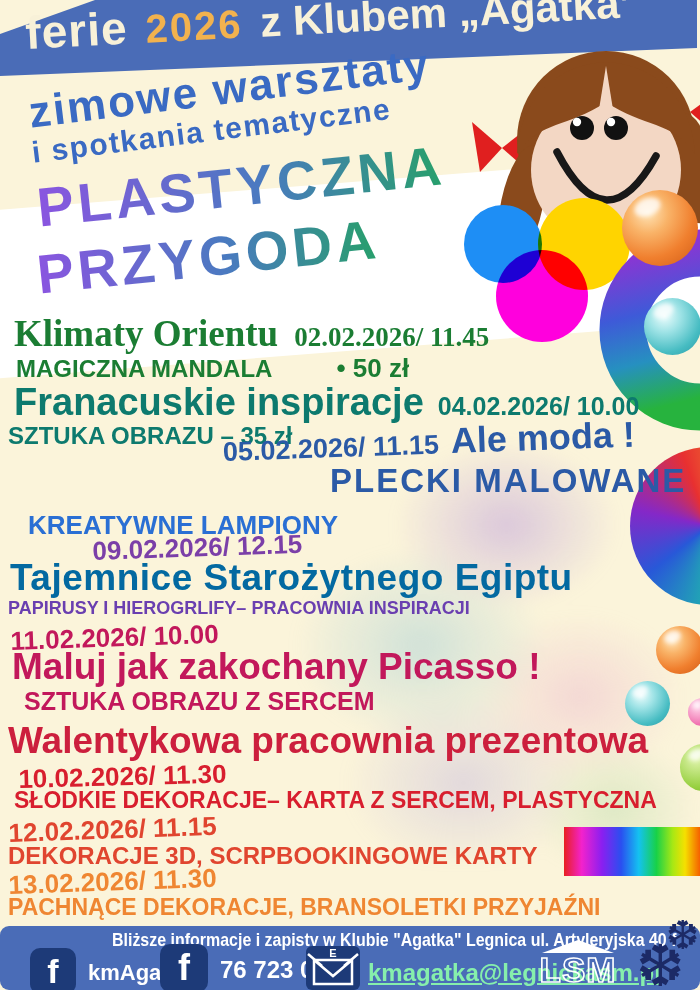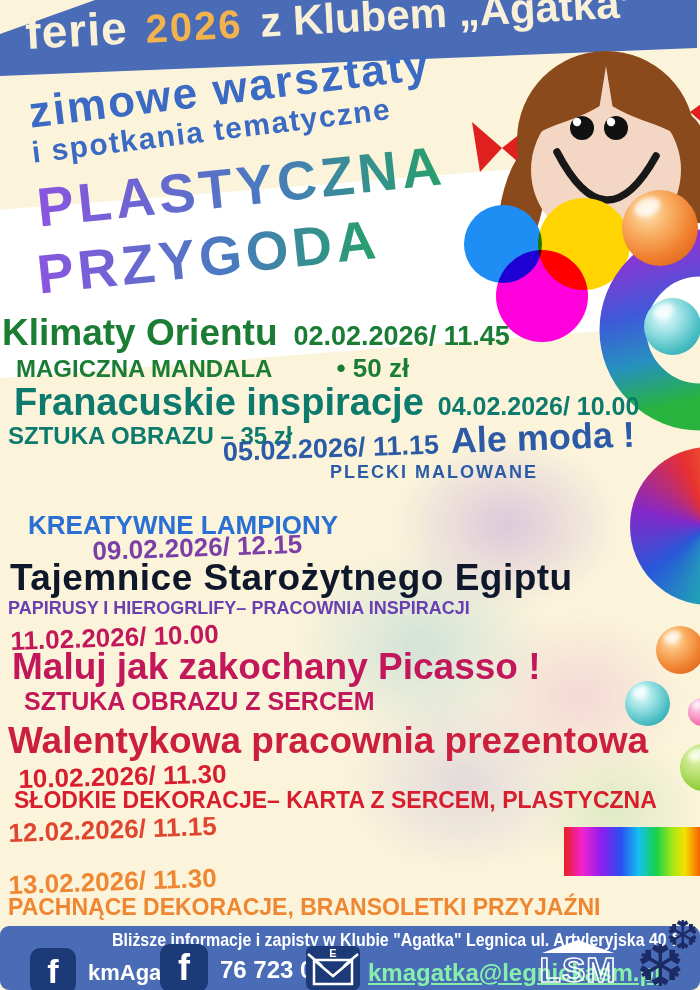--- a/index.html
+++ b/index.html
@@ -64,35 +64,35 @@
      background:radial-gradient(circle at 36% 32%,#eafcfc 0%,#9fe3e6 30%,#46bcc2 68%,#2b98a4 100%);}
   .ball-pink{left:688px;top:698px;width:28px;height:28px;
      background:radial-gradient(circle at 35% 30%,#ffd8ec,#f06fae 70%,#d84890);}
   .ball-green{left:680px;top:744px;width:47px;height:47px;
      background:radial-gradient(circle at 35% 30%,#e2f5b0,#97d040 65%,#6aa828);}
 
   .rainbow-bar{position:absolute;left:564px;top:827px;width:136px;height:49px;
      background:linear-gradient(90deg,#e82020 0%,#f322cc 13%,#8a1ff0 28%,#2a4ff0 42%,#14c2f0 55%,#18d148 68%,#a8e814 80%,#f5e000 89%,#f56000 100%);}
 
   .ev{position:absolute;white-space:nowrap;}
-  .ev-orient{left:2px;top:312px;color:#1b7d33;}
+  .ev-orient{left:14px;top:312px;color:#1b7d33;font-family:Liberation Serif, serif;}
   .ev-orient .t{font-size:37px;} .ev-orient .d{font-size:27px;margin-left:16px;}
   .ev-orient-sub{left:16px;top:353px;color:#1b7d33;font-size:24px;}
   .ev-orient-sub .price{margin-left:64px;font-size:26px;}
   .ev-french{left:14px;top:381px;color:#0d7a6e;}
   .ev-french .t{font-size:38px;} .ev-french .d{font-size:25px;margin-left:14px;margin-top:13px;}
   .ev-french-sub{left:8px;top:422px;color:#0d7a6e;font-size:24px;}
   .ev-moda{left:222px;top:428px;color:#2b5aa6;transform:rotate(-2deg);transform-origin:left top;}
   .ev-moda .d{font-size:27px;} .ev-moda .t{font-size:36px;margin-left:12px;}
-  .ev-moda-sub{left:330px;top:462px;color:#2b5aa6;font-size:18px;letter-spacing:2px;}
+  .ev-moda-sub{left:330px;top:462px;color:#2b5aa6;font-size:33px;letter-spacing:2px;}
   .ev-light{left:24px;top:471px;color:#2a6fd4;}
   .ev-light .t{font-size:38px;} .ev-light .d{font-size:26px;margin-left:12px;}
   .ev-light-sub{left:28px;top:510px;color:#2a6fd4;font-size:26px;}
   .ev-egypt-date{left:92px;top:536px;color:#7b3fa8;font-size:26px;transform:rotate(-2deg);transform-origin:left top;}
-  .ev-egypt{left:10px;top:557px;color:#0f172a;font-size:37px;letter-spacing:0.5px;}
+  .ev-egypt{left:10px;top:557px;color:#0369a1;font-size:37px;letter-spacing:0.5px;}
   .ev-egypt-sub{left:8px;top:598px;color:#6a3fb0;font-size:18px;}
   .ev-picasso-date{left:10px;top:626px;color:#c2185b;font-size:26px;transform:rotate(-2deg);transform-origin:left top;}
   .ev-picasso{left:12px;top:646px;color:#c2185b;font-size:37px;}
   .ev-picasso-sub{left:24px;top:687px;color:#c2185b;font-size:25px;}
   .ev-valentine{left:8px;top:720px;color:#cc1f3d;font-size:37px;}
   .ev-valentine-date{left:18px;top:764px;color:#d81e2e;font-size:26px;transform:rotate(-1.5deg);transform-origin:left top;}
   .ev-valentine-sub{left:14px;top:787px;color:#d81e2e;font-size:23px;}
   .ev-deco3d-date{left:8px;top:818px;color:#e0452f;font-size:26px;transform:rotate(-2deg);transform-origin:left top;}
   .ev-deco3d-sub{left:8px;top:842px;color:#e0452f;font-size:24px;}
   .ev-fragrant-date{left:8px;top:870px;color:#ef8632;font-size:26px;transform:rotate(-2deg);transform-origin:left top;}
@@ -206,20 +206,21 @@
 
   <div class="ev ev-picasso-date">11.02.2026/ 10.00</div>
   <div class="ev ev-picasso">Maluj jak zakochany Picasso !</div>
   <div class="ev ev-picasso-sub">SZTUKA OBRAZU Z SERCEM</div>
 
   <div class="ev ev-valentine">Walentykowa pracownia prezentowa</div>
   <div class="ev ev-valentine-date">10.02.2026/ 11.30</div>
   <div class="ev ev-valentine-sub">SŁODKIE DEKORACJE– KARTA Z SERCEM, PLASTYCZNA</div>
 
   <div class="ev ev-deco3d-date">12.02.2026/ 11.15</div>
+  <div class="ev ev-deco3d-sub">DEKORACJE 3D, SCRPBOOKINGOWE KARTY</div>
 
   <div class="ev ev-fragrant-date">13.02.2026/ 11.30</div>
   <div class="ev ev-fragrant-sub">PACHNĄCE DEKORACJE, BRANSOLETKI PRZYJAŹNI</div>
 
   <div class="footer">
     <div class="f-info">Bliższe informacje i zapisty w Klubie "Agatka" Legnica ul. Artyleryjska 40 f</div>
     <div class="fb fb1"><span>f</span></div>
     <div class="f-handle">kmAgatka</div>
     <div class="fb fb2"><span>f</span></div>
     <div class="f-phone">76 723 09 83</div>

